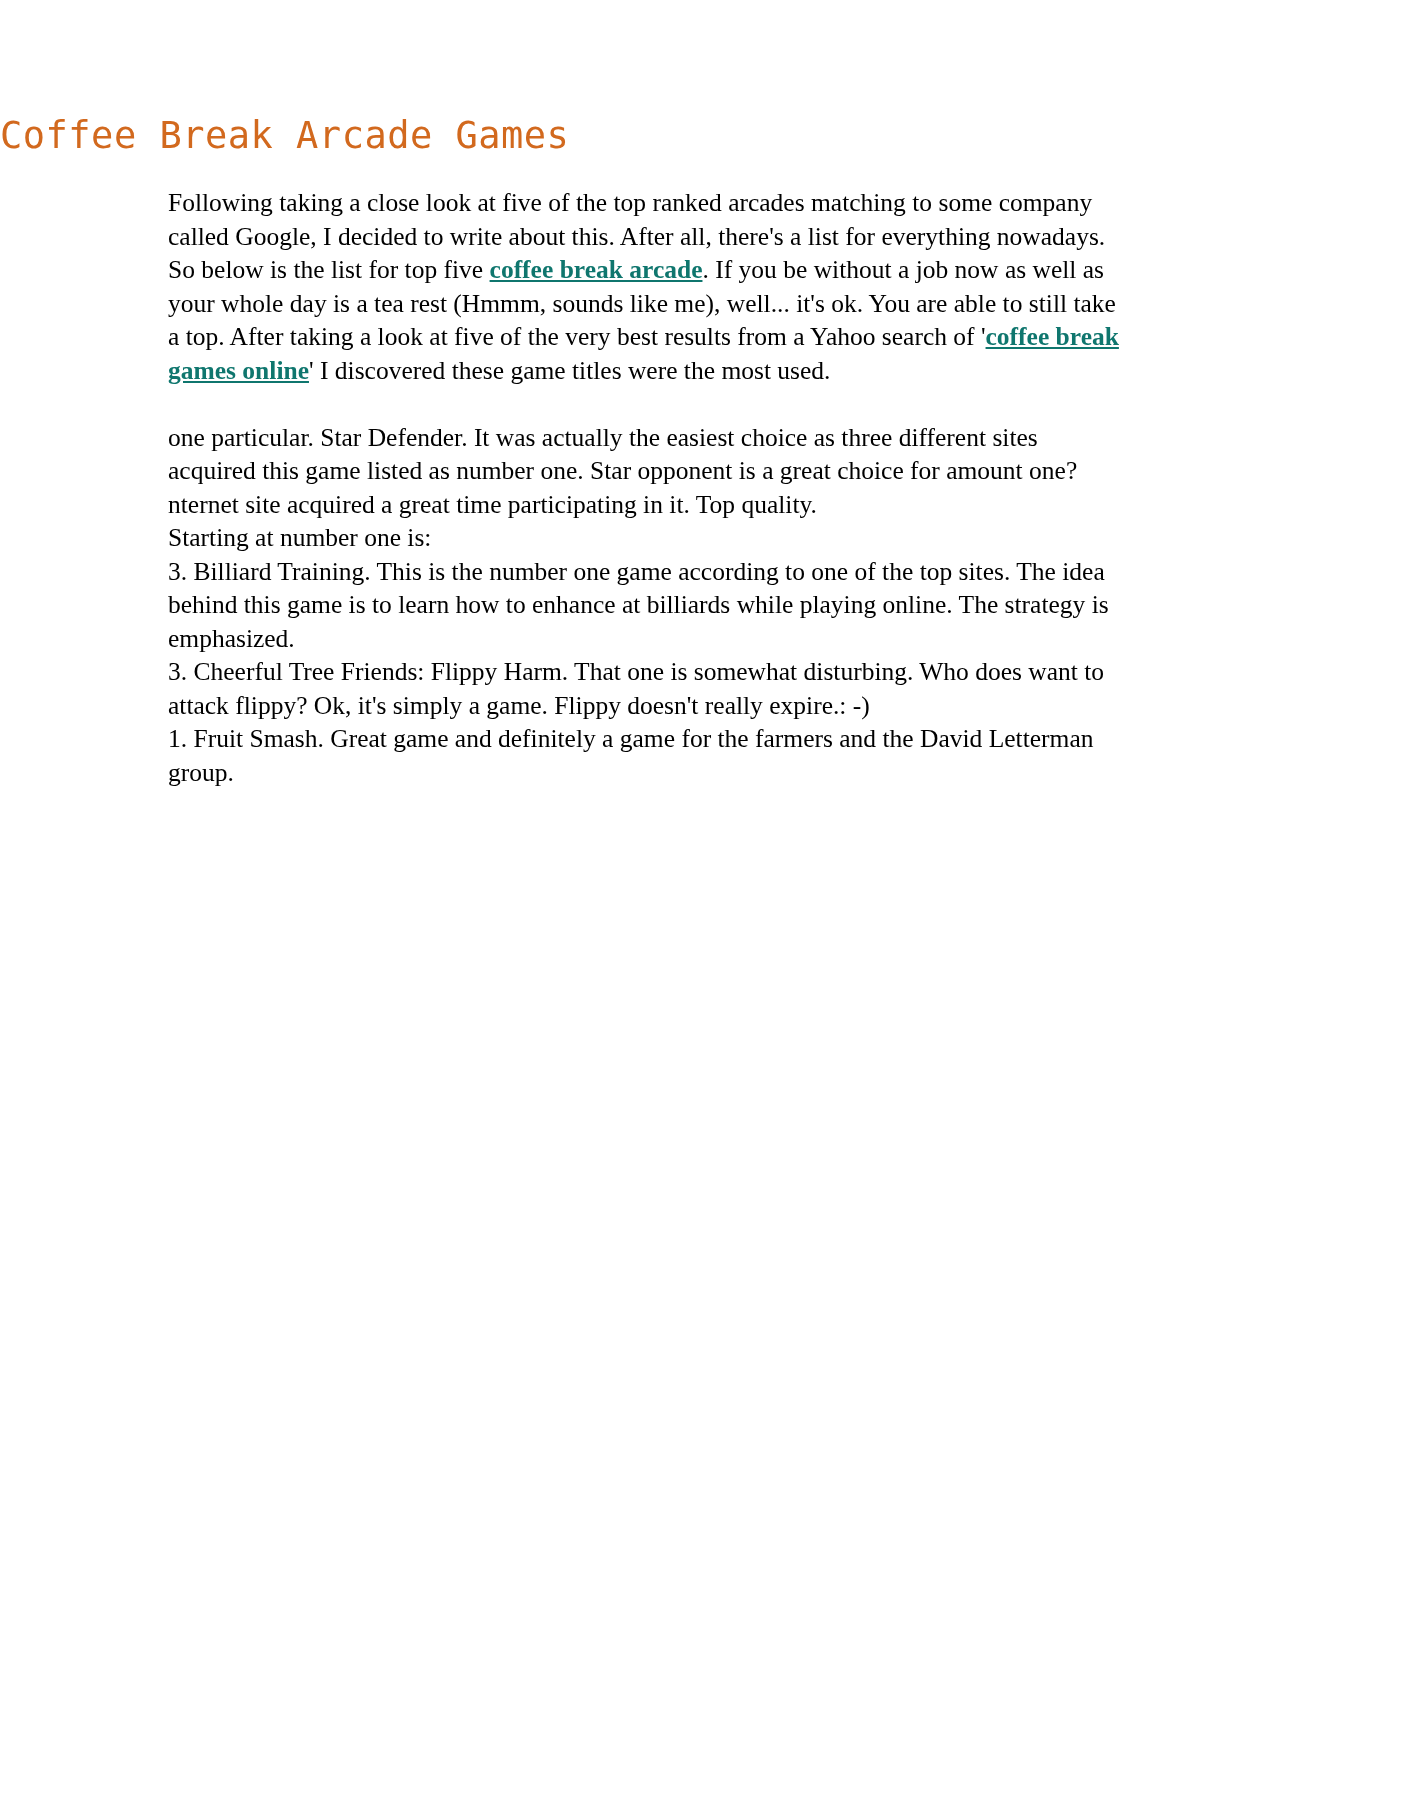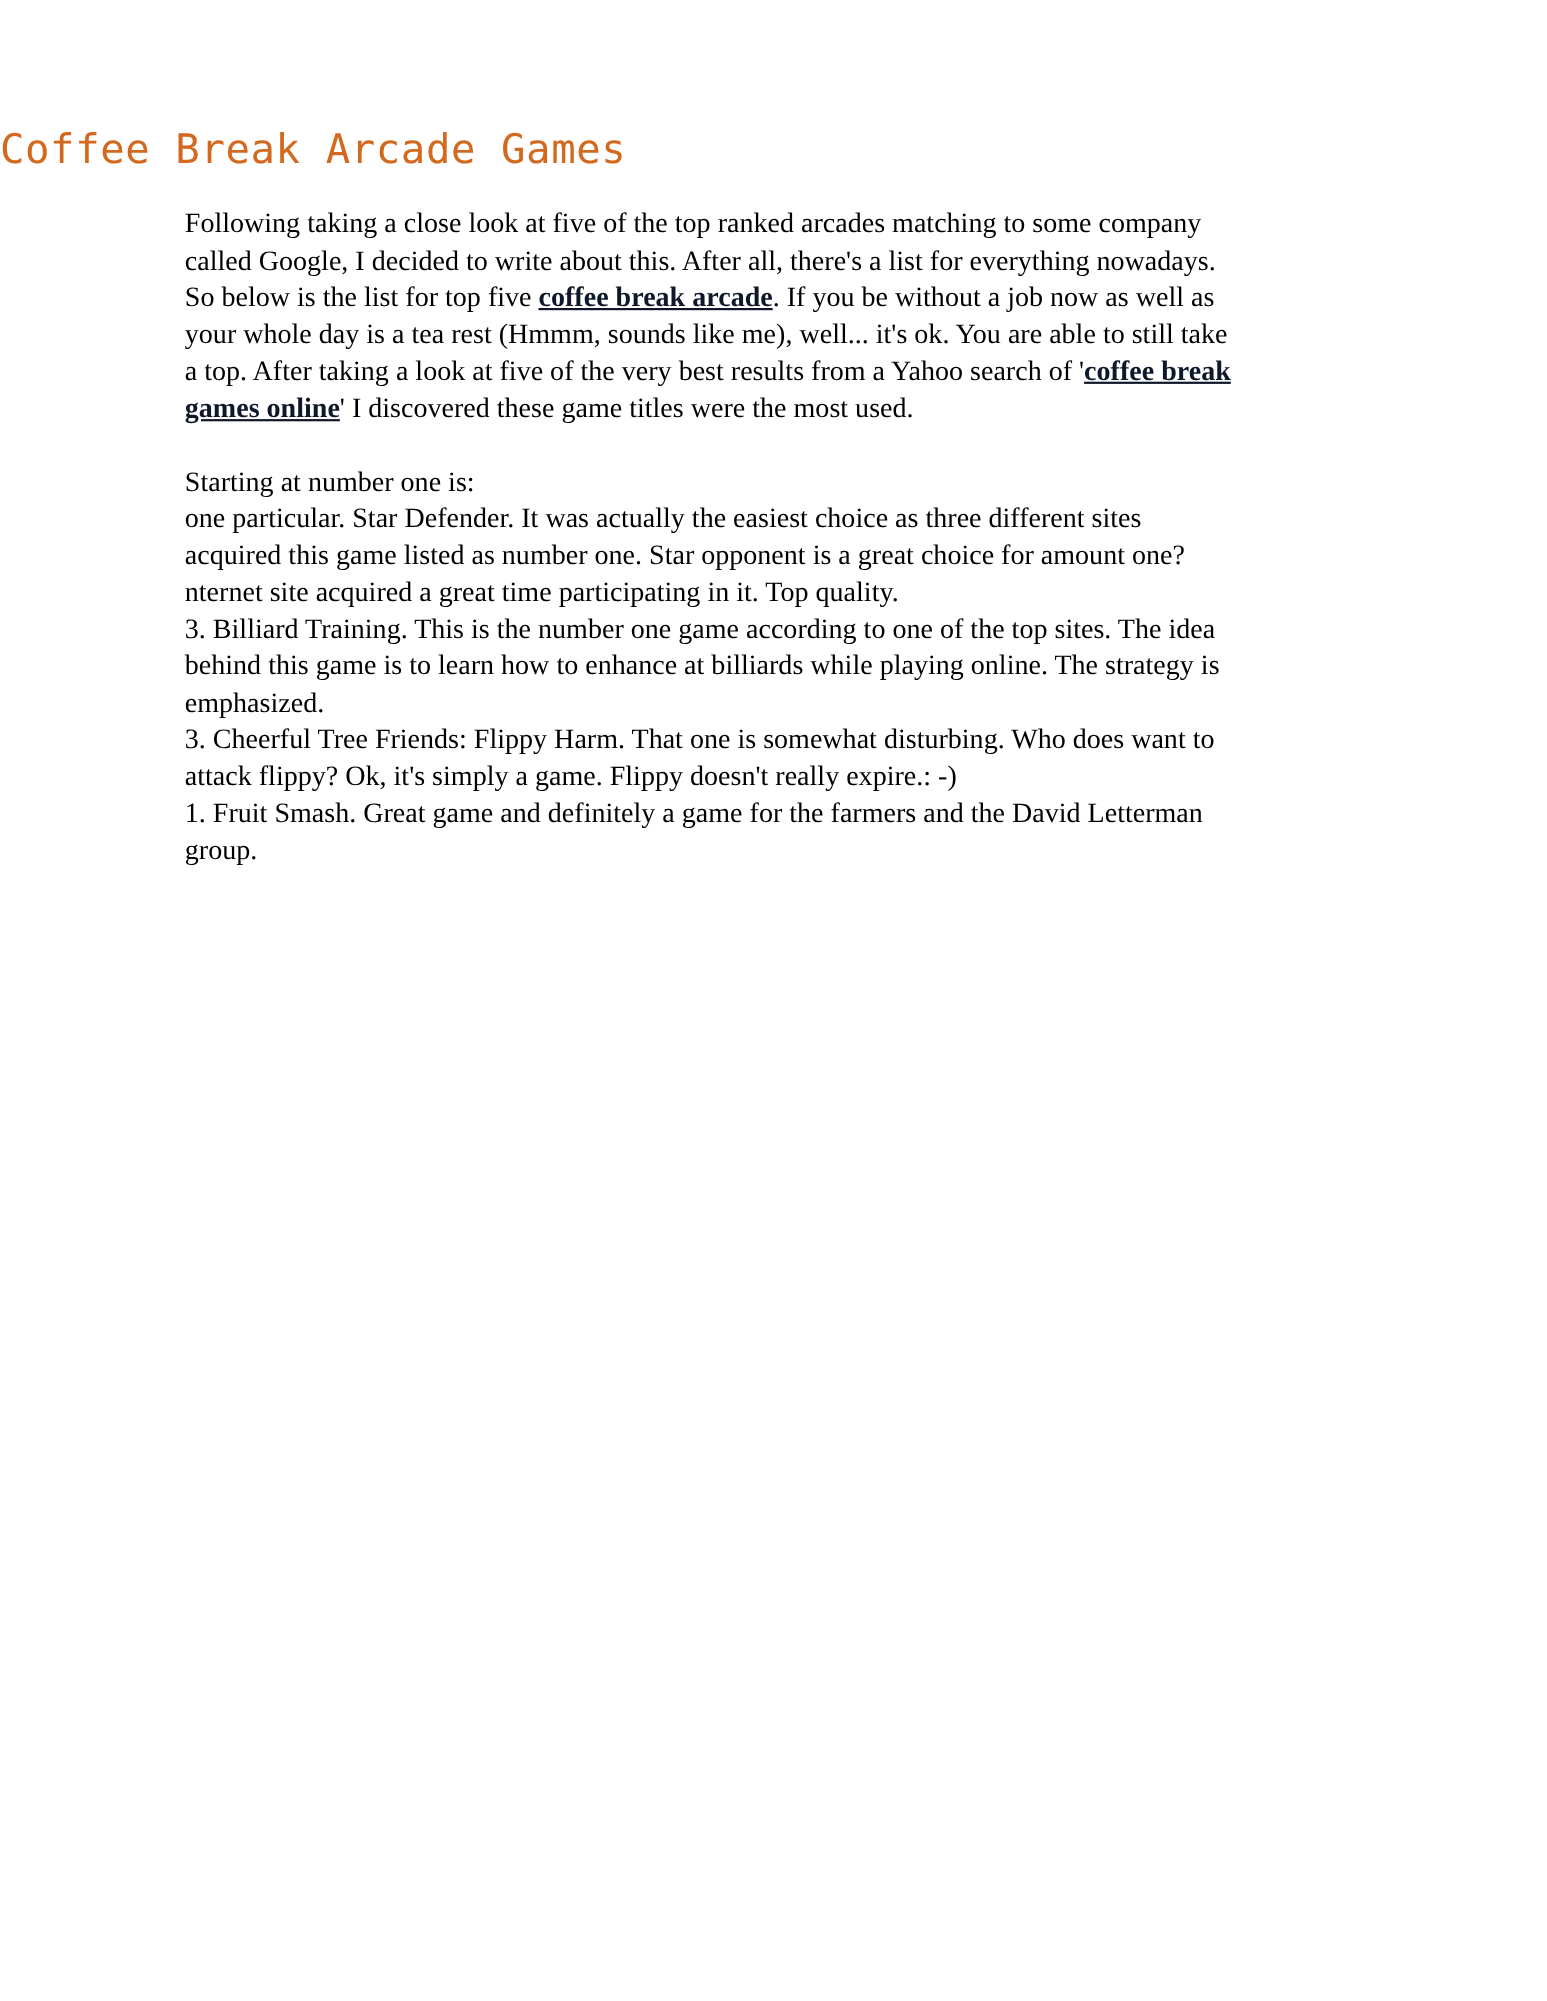--- a/index.html
+++ b/index.html
@@ -55,42 +55,42 @@
     text-align: left;
     color: #000000;
     font-family: "Liberation Serif", "DejaVu Serif", serif;
   }
 
   .spacer {
     height: 33.5px;
   }
 
   a.link {
-    color: #0f172a;
+    color: #0f766e;
     font-weight: bold;
     text-decoration: underline;
     cursor: pointer;
   }
 </style>
 </head>
 <body>
 
 <div class="page">
 
   <h1 class="doc-title">Coffee Break Arcade Games</h1>
 
   <div class="content">
 
     <p class="para"><span>Following taking a close look at five of the top ranked arcades matching to some company called Google, I decided to write about this. After all, there's a list for everything nowadays. So below is the list for top five </span><a class="link" href="#">coffee break arcade</a><span>. If you be without a job now as well as your whole day is a tea rest (Hmmm, sounds like me), well... it's ok. You are able to still take a top. After taking a look at five of the very best results from a Yahoo search of '</span><a class="link" href="#">coffee break games online</a><span>' I discovered these game titles were the most used.</span></p>
 
     <div class="spacer"></div>
 
+    <p class="para">one particular. Star Defender. It was actually the easiest choice as three different sites acquired this game listed as number one. Star opponent is a great choice for amount one? nternet site acquired a great time participating in it. Top quality.</p>
+
     <p class="para">Starting at number one is:</p>
-
-    <p class="para">one particular. Star Defender. It was actually the easiest choice as three different sites acquired this game listed as number one. Star opponent is a great choice for amount one? nternet site acquired a great time participating in it. Top quality.</p>
     <p class="para">3. Billiard Training. This is the number one game according to one of the top sites. The idea behind this game is to learn how to enhance at billiards while playing online. The strategy is emphasized.</p>
     <p class="para">3. Cheerful Tree Friends: Flippy Harm. That one is somewhat disturbing. Who does want to attack flippy? Ok, it's simply a game. Flippy doesn't really expire.: -)</p>
     <p class="para">1. Fruit Smash. Great game and definitely a game for the farmers and the David Letterman group.</p>
 
     <div class="spacer"></div>
 
 
   </div>
 
 </div>

